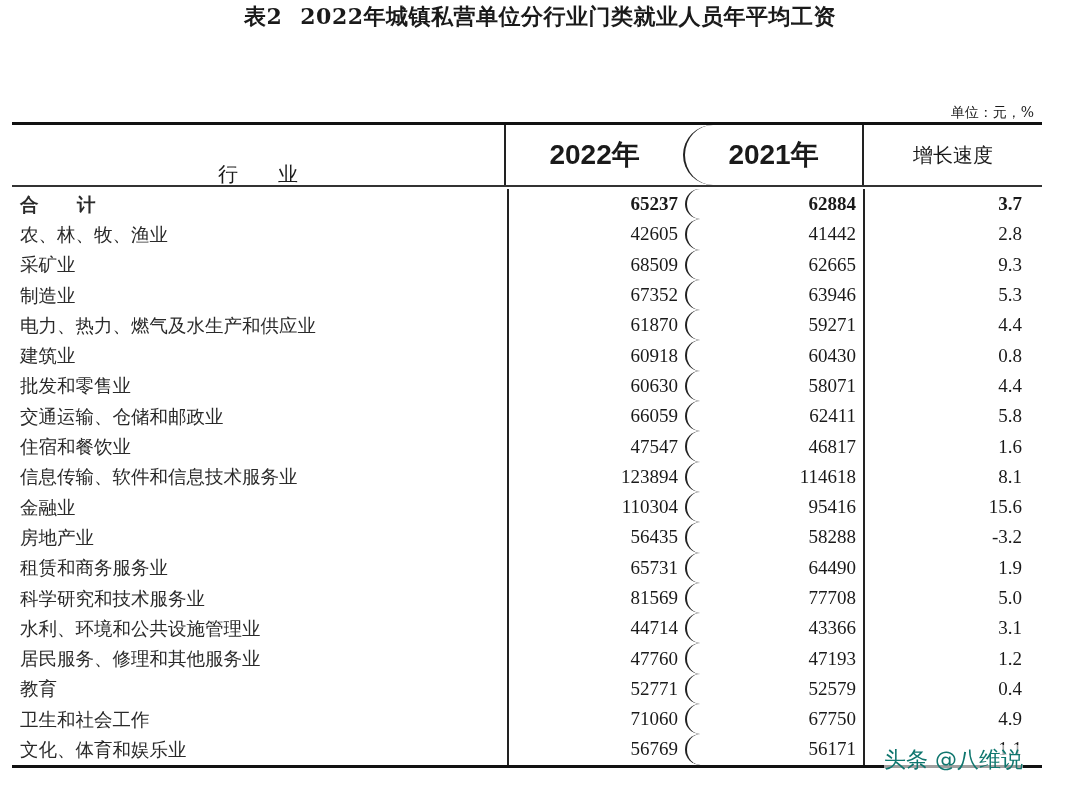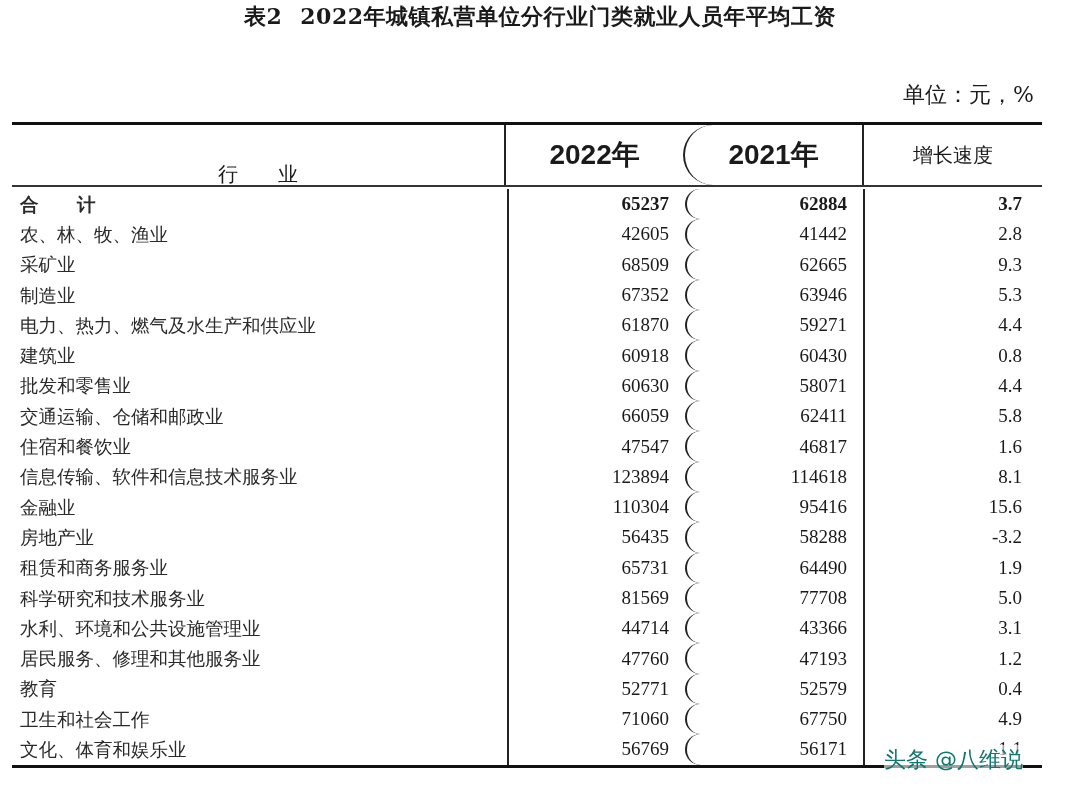--- a/index.html
+++ b/index.html
@@ -1,33 +1,33 @@
 <!DOCTYPE html>
 <html><head>
 <meta charset="utf-8">
 <style>
   html,body{margin:0;padding:0;background:#fff;}
   body{width:1080px;height:796px;position:relative;overflow:hidden;font-family:"DejaVu Serif","Liberation Serif",serif;color:#1a1a1a;}
   .title{position:absolute;left:0;width:1080px;top:2px;text-align:center;font-size:22px;font-weight:bold;letter-spacing:0.5px;}
   .title .num{margin-right:18px;}
-  .unit{position:absolute;right:46px;top:80px;font-size:22px;}
+  .unit{position:absolute;right:46px;top:104px;font-size:14px;}
   .tbl{position:absolute;left:12px;top:122px;width:1030px;border-top:3px solid #111;border-bottom:3px solid #111;}
   .hdr{display:flex;height:60px;border-bottom:2px solid #333;}
   .hdr div{display:flex;align-items:center;justify-content:center;font-size:20px;}
   .hdr .c-ind{font-family:Liberation Mono, monospace;letter-spacing:0;margin-top:39px;}
   .hdr .c-y{font-family:"Liberation Sans","DejaVu Sans",sans-serif;font-size:28px;font-weight:bold;}
   .c-ind{width:495px;}
   .c-2022{width:178px;border-left:2px solid #222;}
   .c-2021{width:178px;border-left:2px solid #222;border-radius:30px;}
   .c-gr{width:179px;border-left:2px solid #222;}
   .body{padding-top:2px;}
   .row{display:flex;height:30.3px;justify-content:center;}
   .row div{display:flex;align-items:center;font-size:19px;}
   .row .c-ind{padding-left:8px;box-sizing:border-box;font-family:"DejaVu Sans","Liberation Sans",sans-serif;font-size:18.5px;color:#2a2a2a;}
-  .row .c-2022,.row .c-2021{justify-content:flex-end;padding-right:16px;box-sizing:border-box;font-family:"Liberation Serif",serif;}
+  .row .c-2022,.row .c-2021{justify-content:flex-end;padding-right:7px;box-sizing:border-box;font-family:"Liberation Serif",serif;}
   .row .c-gr{justify-content:flex-end;padding-right:20px;box-sizing:border-box;font-family:"Liberation Serif",serif;}
   .row.total div{font-weight:bold;}
   .row.total .c-ind{letter-spacing:10px;}
   .wm{position:absolute;left:884px;top:745px;font-family:"DejaVu Sans","Liberation Sans",sans-serif;font-size:22px;color:#0f766e;background:rgba(255,255,255,0.6);letter-spacing:0px;}
 </style>
 </head>
 <body>
 
 <div class="title">
   <span class="num">表2</span><span>2022年城镇私营单位分行业门类就业人员年平均工资</span>

